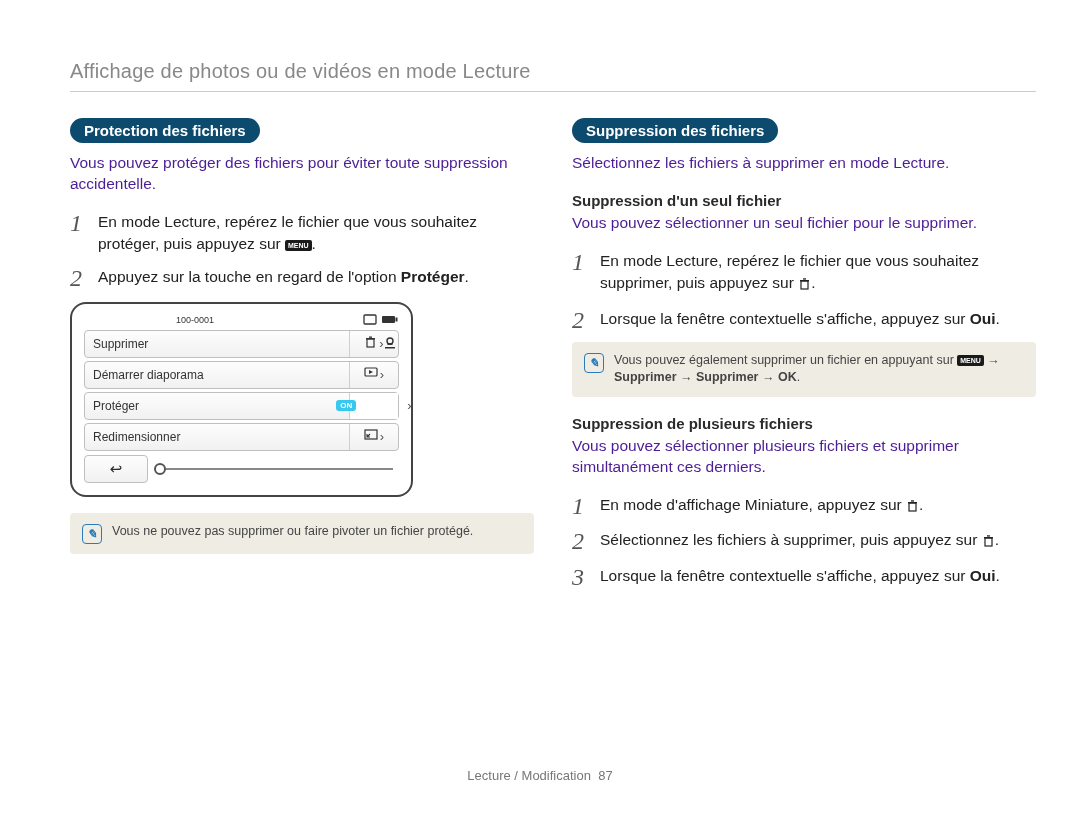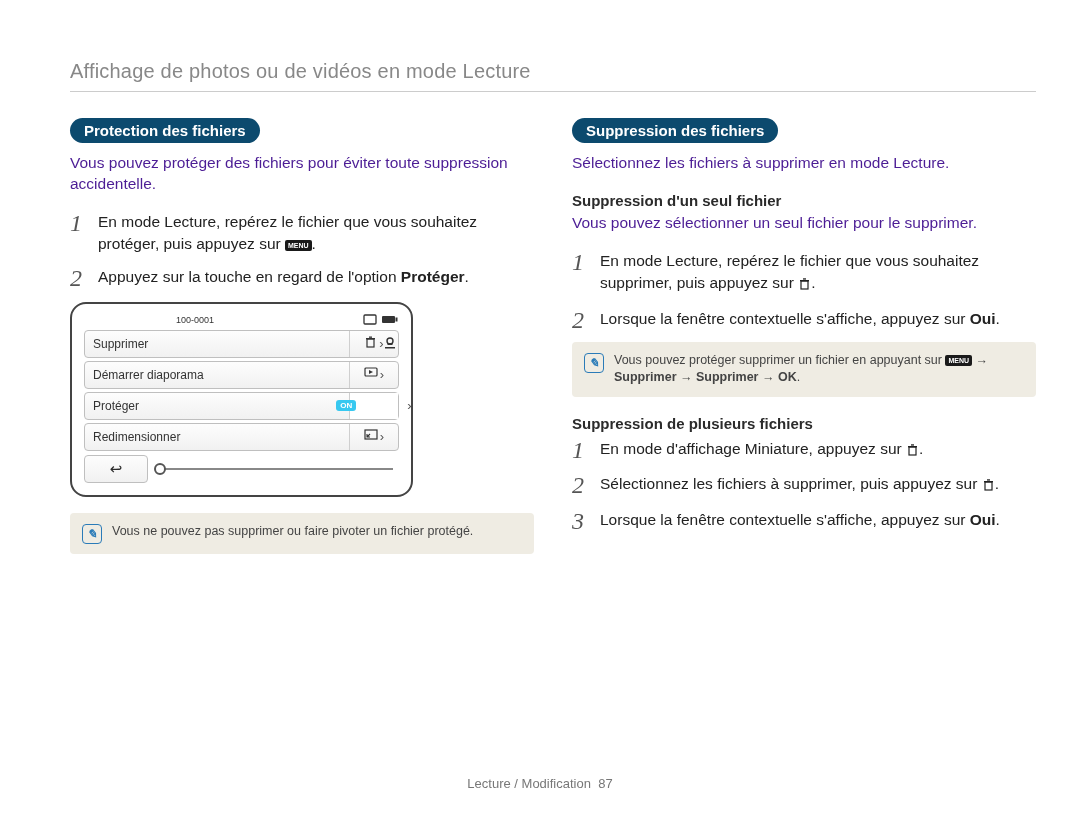--- a/index.html
+++ b/index.html
@@ -28,21 +28,21 @@
   .on-chip{background:#37c8f0;color:#fff;font-size:8px;font-weight:700;border-radius:3px;padding:1px 4px;margin-right:3px;}
   .back-row{margin-top:4px;display:flex;align-items:center;}
   .back-btn{width:62px;height:26px;border:1px solid #bfbfbf;border-radius:4px;background:linear-gradient(#fdfdfd,#f1f1f1);display:flex;align-items:center;justify-content:center;font-size:15px;}
   .playbar{flex:1;height:2px;background:#888;margin:0 6px 0 8px;position:relative;}
   .playbar::before{content:"";width:8px;height:8px;border:2px solid #555;border-radius:50%;background:#fff;position:absolute;left:-2px;top:-5px;}
   
   .note{background:#efece3;border-radius:4px;padding:10px 12px;display:flex;gap:10px;align-items:flex-start;margin:10px 0;}
   .note-icon{width:18px;height:18px;border:1.5px solid #2a7bb8;border-radius:4px;color:#2a7bb8;display:flex;align-items:center;justify-content:center;font-size:12px;font-style:italic;font-weight:700;flex:0 0 18px;margin-top:1px;}
   .note-txt{font-size:12.5px;color:#444;line-height:1.4;}
   .note-txt .b{font-weight:700;}
-  .footer{position:absolute;bottom:24px;left:0;right:0;text-align:center;font-size:13px;color:#777;}
+  .footer{position:absolute;bottom:32px;left:0;right:0;text-align:center;font-size:13px;color:#777;}
 </style>
 </head>
 <body>
 
 <div class="page">
   <div class="page-title">Affichage de photos ou de vidéos en mode Lecture</div>
   <hr class="rule">
 
   <div class="cols">
 
@@ -161,26 +161,27 @@
       <div class="step">
         <div class="step-num">2</div>
         <div class="step-txt">
           <span>Lorsque la fenêtre contextuelle s'affiche, appuyez sur </span><b>Oui</b><span>.</span>
         </div>
       </div>
 
       <div class="note">
         <div class="note-icon">✎</div>
         <div class="note-txt">
-          <span>Vous pouvez protéger supprimer un fichier en appuyant sur </span><span class="menu-chip">MENU</span><span> → </span>
+          <span>Vous pouvez également supprimer un fichier en appuyant sur </span><span class="menu-chip">MENU</span><span> → </span>
           <span class="b">Supprimer</span><span> → </span><span class="b">Supprimer</span><span> → </span><span class="b">OK</span><span>.</span>
         </div>
       </div>
 
       <div class="sub-h">Suppression de plusieurs fichiers</div>
+      <p class="body" style="margin-top:4px;">Vous pouvez sélectionner plusieurs fichiers et supprimer simultanément ces derniers.</p>
 
       <div class="step">
         <div class="step-num">1</div>
         <div class="step-txt">
           <span>En mode d'affichage Miniature, appuyez sur </span><span class="inline-icon"><svg width="13" height="14" viewBox="0 0 13 14">
                 <rect x="3" y="4" width="7" height="8" fill="none" stroke="#222" stroke-width="1.2"></rect>
                 <rect x="2" y="3" width="9" height="1.4" fill="#222"></rect>
                 <rect x="5" y="1.3" width="3" height="1.3" fill="#222"></rect>
               </svg></span><span>.</span>
         </div>

